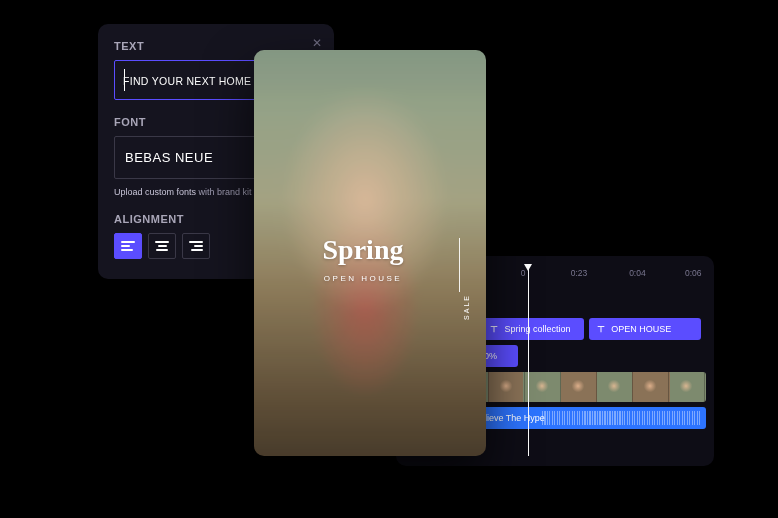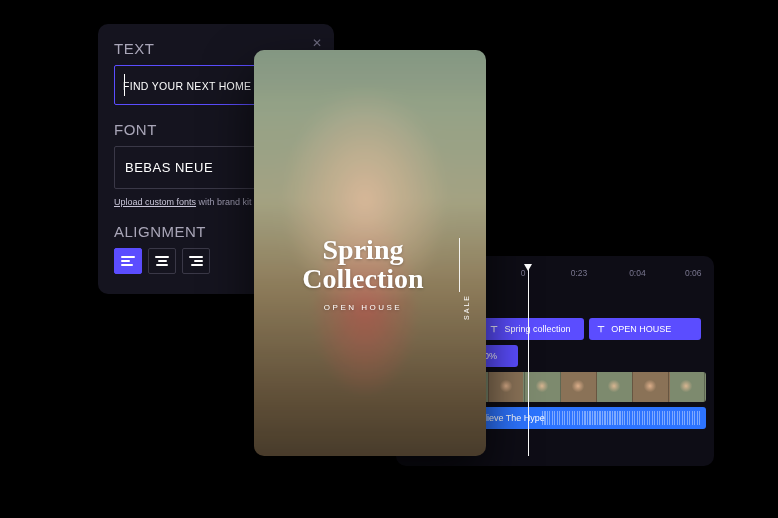--- a/index.html
+++ b/index.html
@@ -10,25 +10,25 @@
     position: absolute;
     left: 98px; top: 24px;
     width: 236px;
     background: #15141f;
     border-radius: 10px;
     padding: 16px 16px 20px 16px;
     box-shadow: 0 20px 40px rgba(0,0,0,0.6);
     z-index: 2;
   }
   .section-label {
-    font-size: 15px;
+    font-size: 11px;
     letter-spacing: 0.5px;
     color: #a9a6b8;
     margin-bottom: 8px;
-    font-weight: 400;
+    font-weight: 700;
   }
   .text-input-wrap {
     border: 1px solid #5b4dff;
     border-radius: 2px;
     padding: 10px 8px;
     margin-bottom: 16px;
     position: relative;
   }
   .text-input {
     background: transparent;
@@ -57,21 +57,21 @@
     justify-content: space-between;
   }
   .font-name {
     color: #fff;
     font-family: "Impact","Arial Narrow Bold",sans-serif;
     font-size: 13px;
     letter-spacing: 0.5px;
   }
   .chev { color: #aaa; font-size: 10px; }
   .upload-line { font-size: 9px; color: #9e9bb0; margin-bottom: 16px; }
-  .upload-line .linkish { text-decoration: underline; color: #c8c5d8; text-align: center; }
+  .upload-line .linkish { color: #c8c5d8; text-align: center; }
   .align-row { display: flex; gap: 6px; }
   .align-btn {
     width: 28px; height: 26px;
     border: 1px solid #3a3847;
     border-radius: 2px;
     display: flex; flex-direction: column; align-items: flex-start; justify-content: center;
     padding: 0 6px;
     cursor: pointer;
     background: transparent;
   }
@@ -236,21 +236,20 @@
         <span class="l3"></span>
     </div>
   </div>
 </div>
 
 <div class="preview">
   <div class="preview-bg"></div>
   <div class="preview-overlay"></div>
   <div class="preview-text">
     <div class="line1">Spring</div>
-    <div class="line2">Collection</div>
     <div class="sub">OPEN HOUSE</div>
   </div>
   <div class="preview-vline"></div>
   <div class="preview-side">SALE</div>
 </div>
 
 <div class="timeline-panel">
   <div class="ruler">
     <span class="tick" style="left:28%">0</span>
     <span class="tick" style="left:50%">0:23</span>

